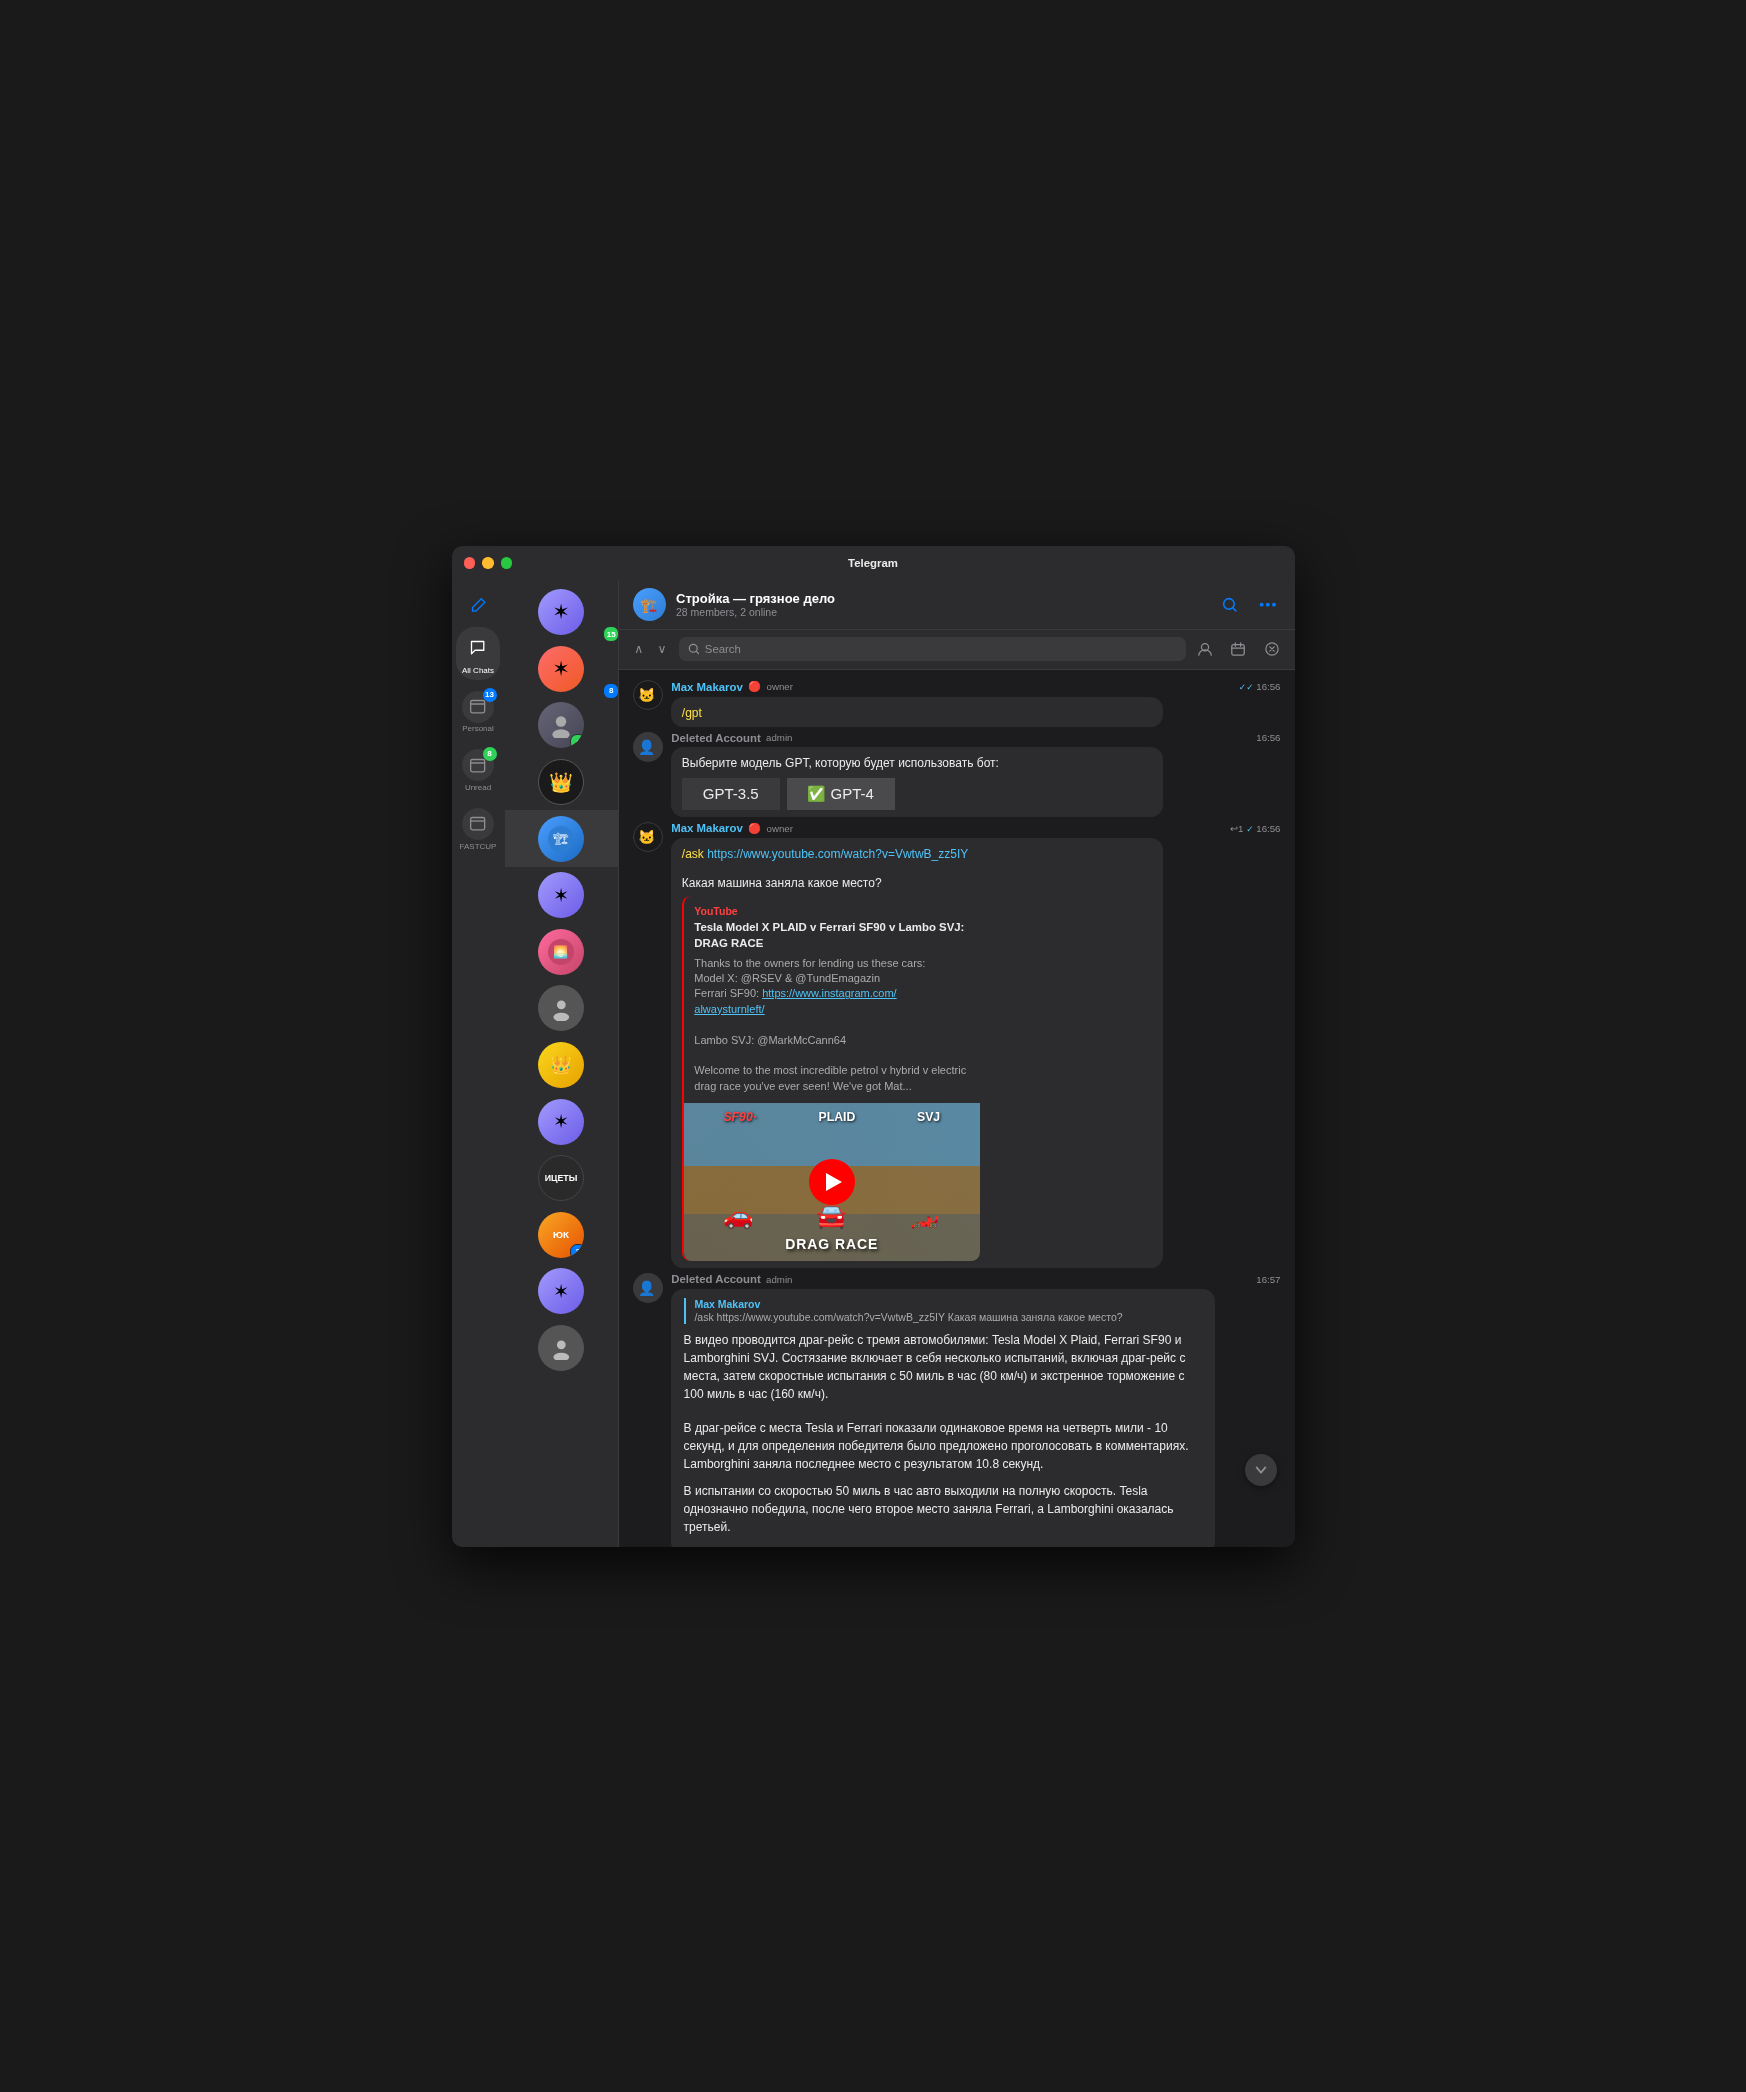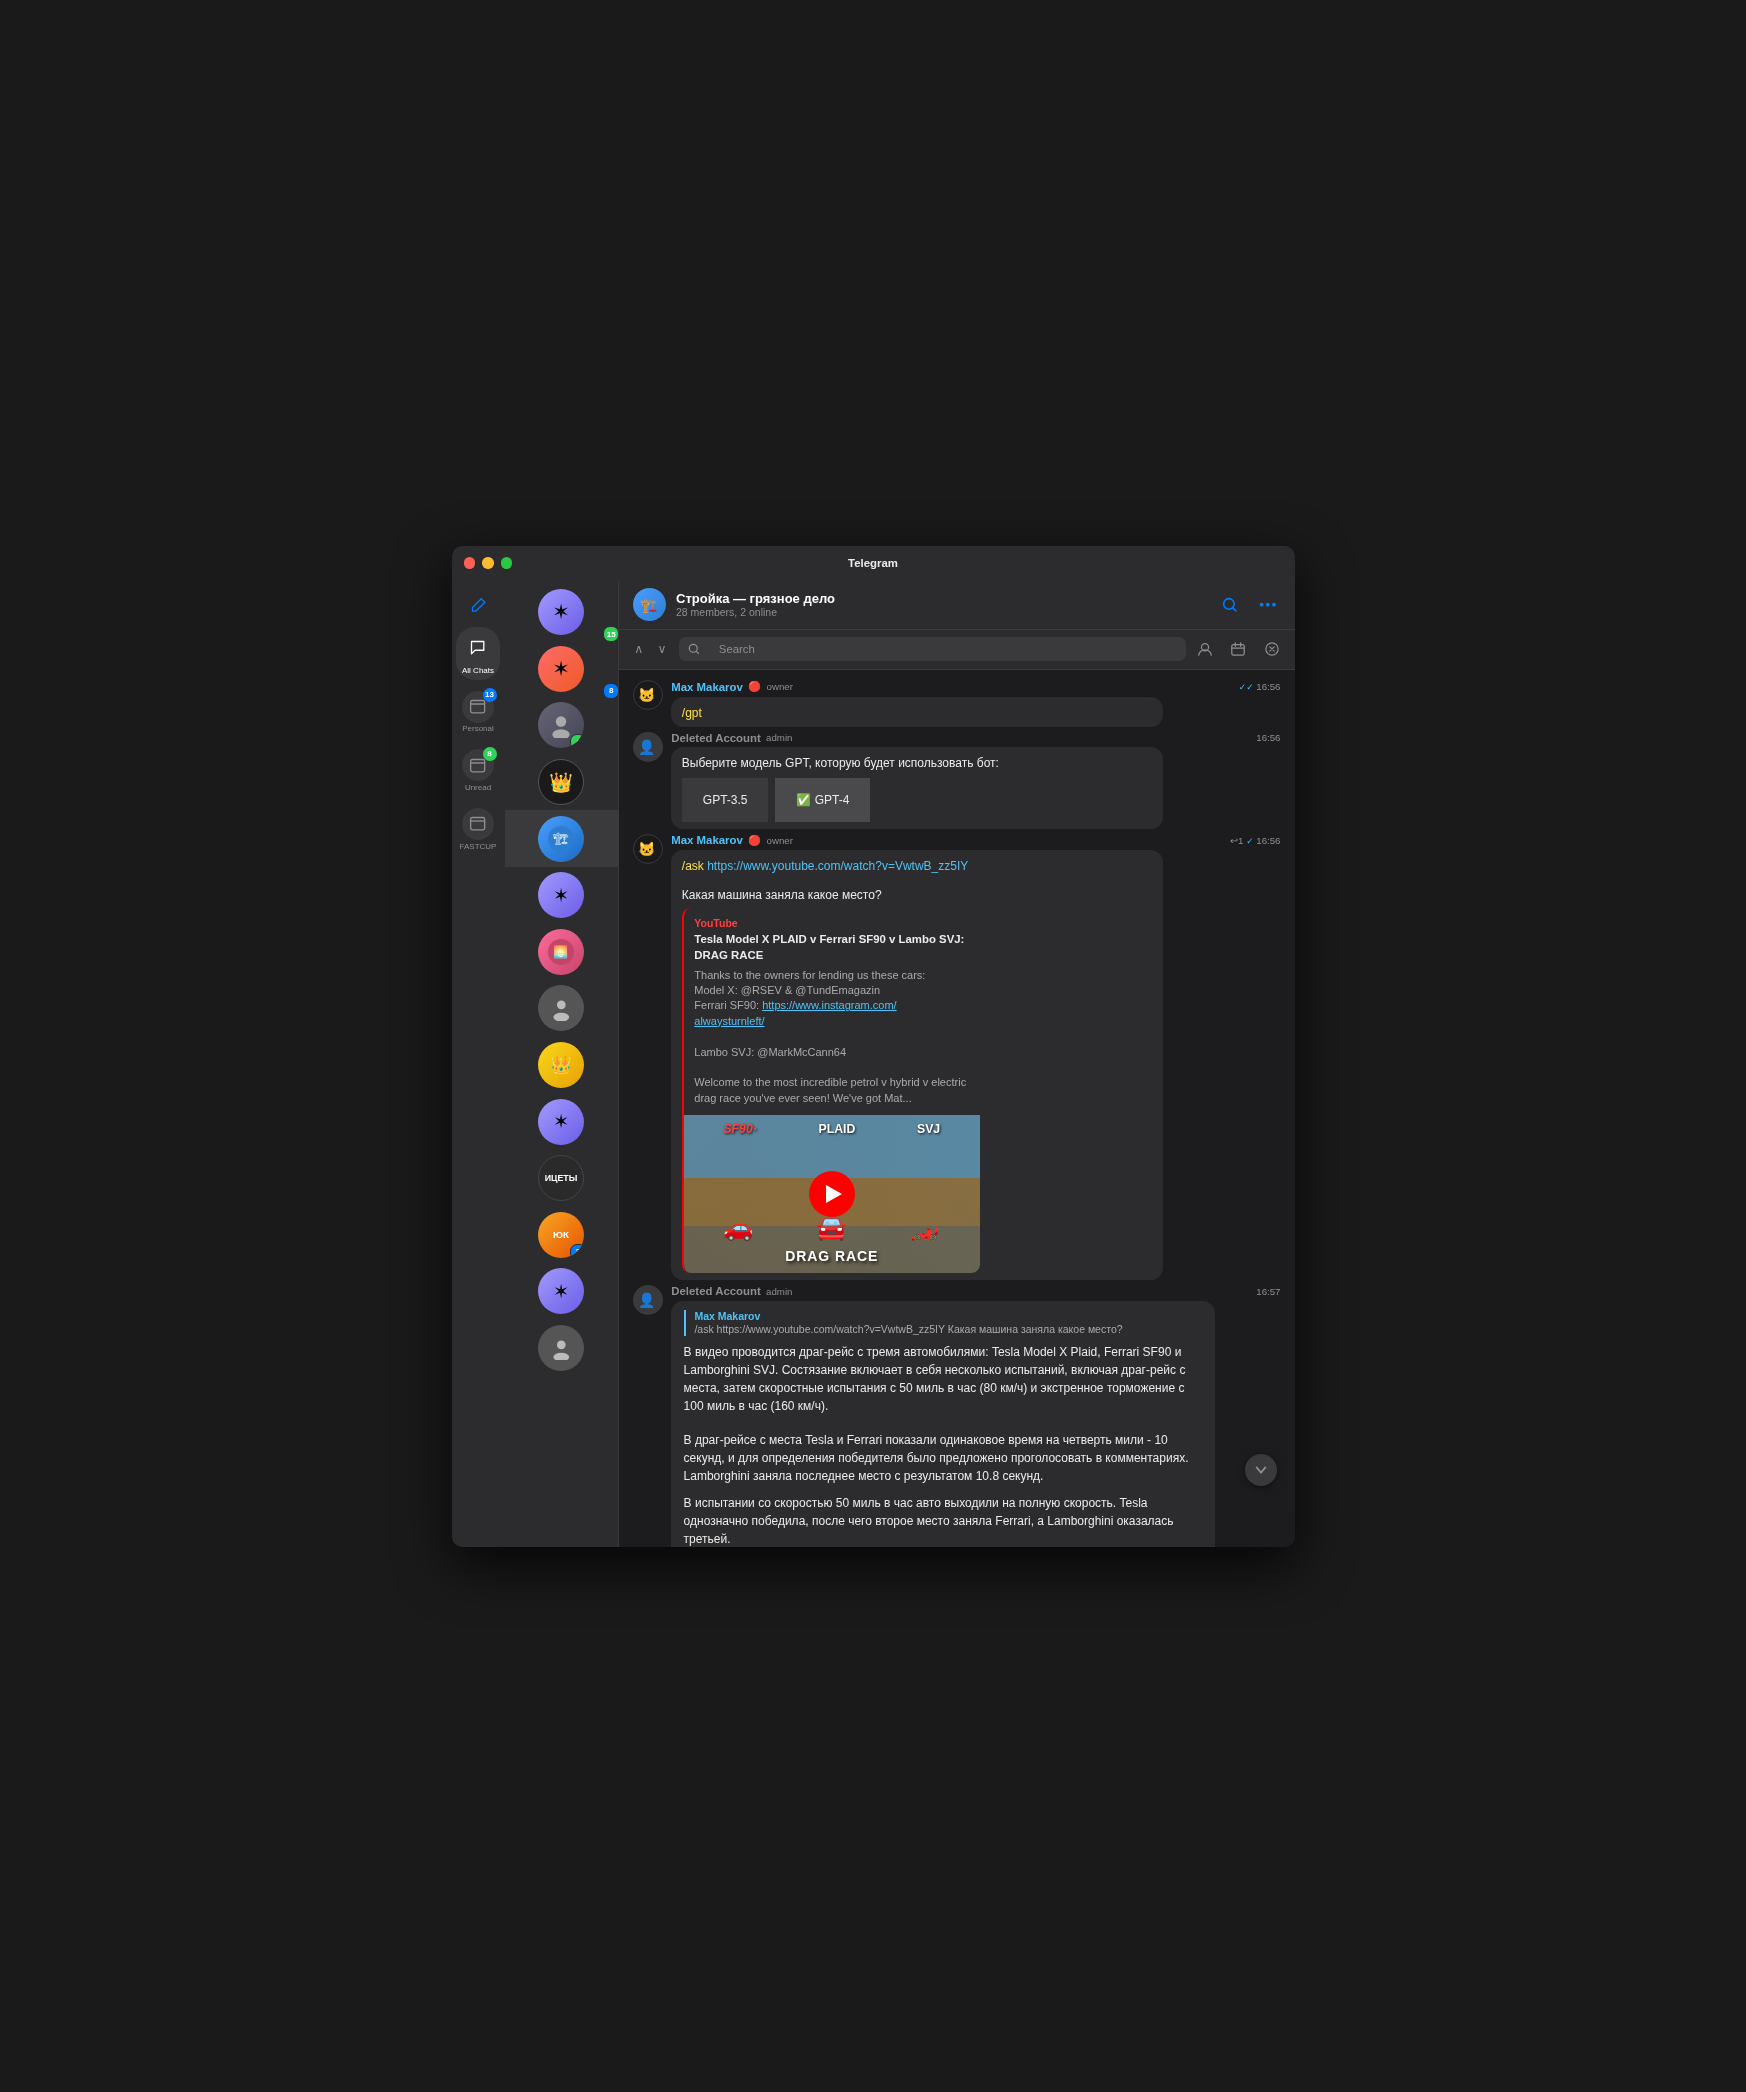--- a/index.html
+++ b/index.html
@@ -249,21 +249,21 @@
       padding: 1.8px 5.3px;
     }
     .search-input-wrap {
       flex: 1;
       background: #3a3a3c;
       border-radius: 7px;
       height: 24.6px;
       display: flex;
       align-items: center;
       padding: 0 8.8px;
-      gap: 19px;
+      gap: 5px;
     }
     .search-input-wrap input {
       background: transparent;
       border: none;
       outline: none;
       color: #ffffff;
       font-size: 11.4px;
       flex: 1;
     }
     .search-input-wrap input::placeholder {
@@ -367,22 +367,22 @@
     .gpt-buttons {
       display: flex;
       gap: 7px;
       margin-top: 5.3px;
     }
     .gpt-btn {
       background: #3a3a3c;
       border: none;
       border-radius: 0;
       color: #ebebeb;
-      font-size: 12px;
-      padding: 15px 21px;
+      font-size: 15px;
+      padding: 7px 21px;
       cursor: pointer;
     }
     .gpt-btn.active {
       background: #4a4a4c;
     }
     
     .youtube-preview {
       background: #2c2c2e;
       border-radius: 8.8px;
       overflow: hidden;

